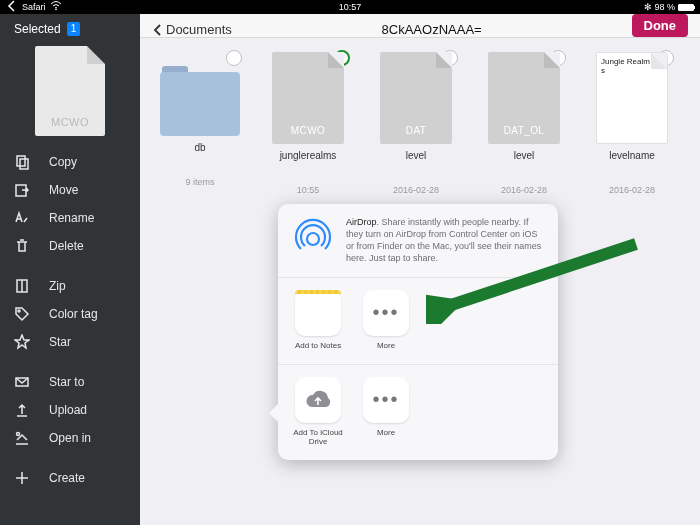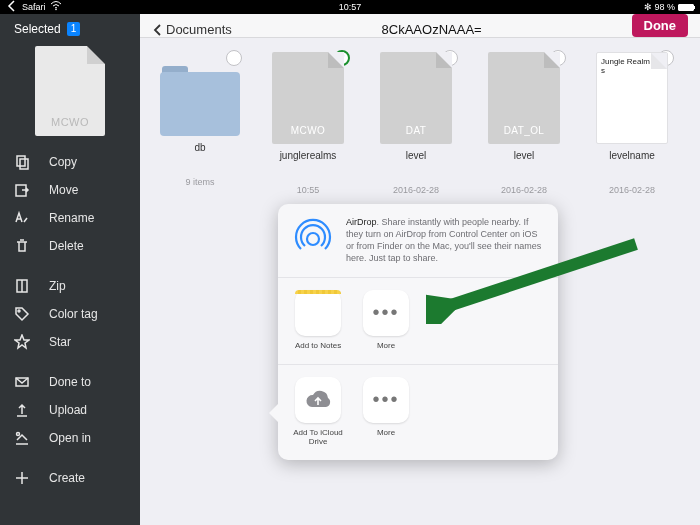--- a/index.html
+++ b/index.html
@@ -179,21 +179,21 @@
         <span>Star</span>
       </li>
       <li class="menu-sep"></li>
       <li>
         <span class="micon">
             <svg viewBox="0 0 16 16">
               <rect x="2" y="4" width="12" height="8"></rect>
               <path d="M2 4l6 5 6-5"></path>
             </svg>
           </span>
-        <span>Done to</span>
+        <span>Star to</span>
       </li>
       <li>
         <span class="micon">
             <svg viewBox="0 0 16 16">
               <path d="M8 12V3 M5 6l3-3 3 3 M3 14h10"></path>
             </svg>
           </span>
         <span>Upload</span>
       </li>
       <li>

